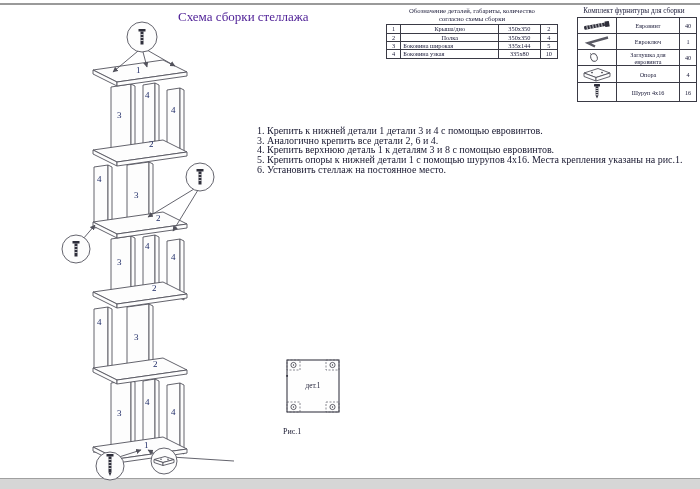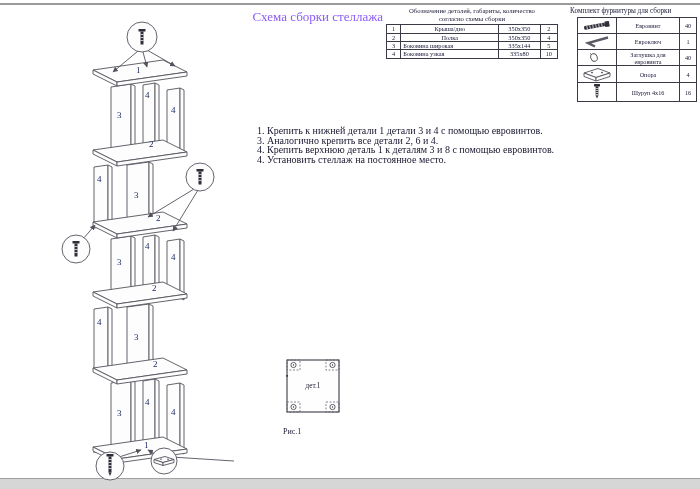--- a/index.html
+++ b/index.html
@@ -1,31 +1,31 @@
 <!DOCTYPE html>
 <html><head>
 <meta charset="utf-8">
 <style>
   html,body{margin:0;padding:0;}
   body{width:700px;height:489px;background:#ffffff;position:relative;overflow:hidden;
        font-family:"Liberation Serif", serif;color:#1d1d35;}
   .abs{position:absolute;}
   #topline{left:0;top:3px;width:700px;height:2px;background:#9a9a9a;}
   #bottombar{left:0;top:478px;width:700px;height:11px;background:#d6d6d6;border-top:1px solid #a0a0a0;}
-  #title{left:178px;top:9px;width:205px;text-align:right;font-size:13px;color:#8b5cf6;}
+  #title{left:178px;top:9px;width:205px;text-align:left;font-size:13px;color:#4c1d95;}
   
   #parts{left:386px;top:7px;width:172px;}
   #parts .cap{font-size:6.7px;text-align:center;line-height:7.6px;color:#1a1a38;}
   table{border-collapse:collapse;}
   #parts table{margin:2px auto 0 auto;}
   #parts td{border:1px solid #3a3a45;font-size:6.3px;line-height:7.4px;padding:0 2px;color:#1a1a38;}
   #parts td.c{text-align:center;}
   
   #hw{left:570px;top:7px;width:128px;}
-  #hw .cap{font-size:7.2px;color:#1a1a38;white-space:nowrap;}
+  #hw .cap{font-size:7.2px;color:#1a1a38;white-space:nowrap;text-align:center;}
   #hw table{margin:2px 0 0 7px;}
   #hw td{border:1px solid #3a3a45;font-size:6.2px;line-height:7px;padding:0 1px;
          text-align:center;vertical-align:middle;color:#1a1a38;}
   #hw td.ic{width:36px;height:15px;}
   #hw td.nm{width:60px;}
   #hw td.q{width:14px;}
   
   #instr{left:257px;top:126px;width:380px;font-size:10px;line-height:9.7px;
          color:#17172f;white-space:nowrap;}
   
@@ -149,21 +149,22 @@
         <td class="q">16</td>
       </tr>
     </tbody>
   </table>
 </div>
 
 <div id="instr" class="abs">
   <div>1. Крепить к нижней детали 1 детали 3 и 4 с помощью евровинтов.</div>
   <div>3. Аналогично крепить все детали 2, 6 и 4.</div>
   <div>4. Крепить верхнюю деталь 1 к деталям 3 и 8 с помощью евровинтов.</div>
-  <div>4. Установить стеллаж на постоянное место.</div>
+  <div>5. Крепить опоры к нижней детали 1 с помощью шурупов 4х16. Места крепления указаны на рис.1.</div>
+  <div>6. Установить стеллаж на постоянное место.</div>
 </div>
 
 <svg class="abs" style="left:40px;top:14px" width="210" height="464" viewBox="40 14 210 464">
   <defs>
     <marker id="arr" markerWidth="7" markerHeight="7" refX="5.5" refY="3" orient="auto">
       <path d="M0,0 L6,3 L0,6 Z" fill="#52525c"></path>
     </marker>
   </defs>
 
   <line x1="93" y1="452" x2="234" y2="461" class="ln"></line>

